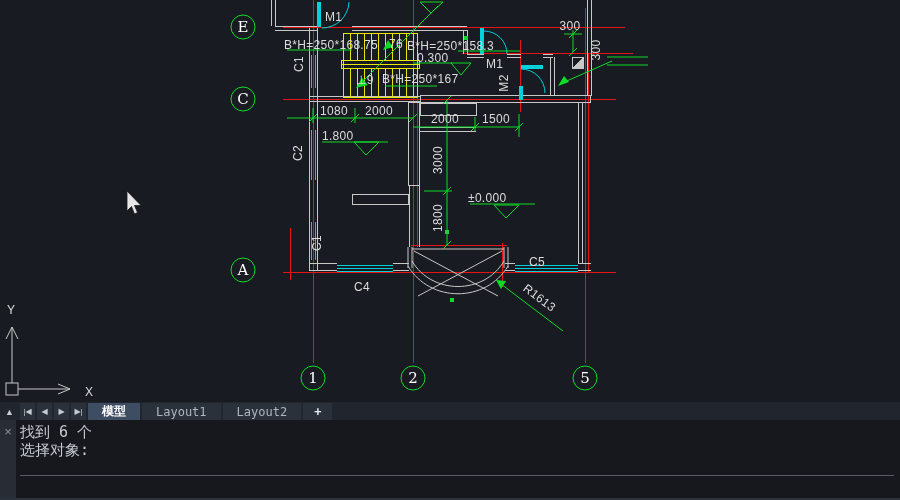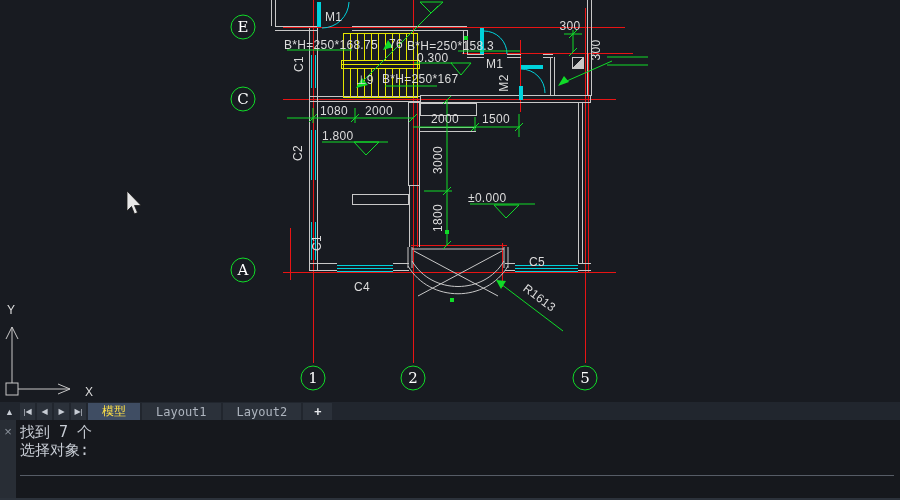--- a/index.html
+++ b/index.html
@@ -19,21 +19,21 @@
   .bub{fill:#fff;font-family:"DejaVu Serif",serif;font-size:15px;text-anchor:middle;}
   .mid{text-anchor:middle;}
   
   .tabbar{position:absolute;left:0;top:402px;width:900px;height:18px;background:var(--tabbar-bg,#21262e);
           display:flex;align-items:stretch;gap:2px;padding:1px 0 0 1px;box-sizing:border-box;}
   .tbtn{width:15px;display:flex;align-items:center;justify-content:center;background:var(--tab-bg,#2b313a);
         color:#c7ccd4;font-size:8px;cursor:default;}
   .tbtn.up{background:transparent;width:17px;font-size:9px;}
   .tab{display:flex;align-items:center;justify-content:center;background:var(--tab-bg,#2b313a);
        color:var(--tab-text,#aeb5bf);font-family:"DejaVu Sans Mono",monospace;font-size:12px;padding:0 14px;}
-  .tab.active{background:var(--tab-active-bg,#3f4d63);color:#fde047;font-weight:normal;}
+  .tab.active{background:var(--tab-active-bg,#3f4d63);color:#ffffff;font-weight:bold;}
   .tab.plus{padding:0 11px;color:#e8eaee;font-weight:bold;}
   
   .cmd{position:absolute;left:0;top:420px;width:900px;height:80px;background:var(--cmd-bg,#16181d);
        display:flex;color:var(--cmd-text,#c7ccd4);}
   .gutter{width:16px;background:var(--gutter-bg,#282d35);display:flex;justify-content:center;align-items:flex-start;
           font-size:13px;color:#8b929c;padding-top:4px;box-sizing:border-box;}
   .cmdtext{flex:1;padding:3px 0 0 4px;font-family:"DejaVu Sans Mono",monospace;font-size:15px;line-height:18px;}
   .sep{height:1px;background:#565c66;margin:16px 6px 1px 0;}
   .bottomstrip{position:absolute;left:0;top:498px;width:900px;height:2px;background:#2c323b;}
 </style>
@@ -285,20 +285,20 @@
     <div class="tab">Layout1</div>
     <div class="tab">Layout2</div>
     <div class="tab plus">+</div>
   </div>
 
   <div class="cmd">
     <div class="gutter">
       <span>×</span>
     </div>
     <div class="cmdtext">
-      <div>找到 7 个</div>
+      <div>找到 6 个</div>
       <div>选择对象:</div>
       <div class="sep"></div>
     </div>
   </div>
 
   <div class="bottomstrip"></div>
 </div>
 
 </body></html>

